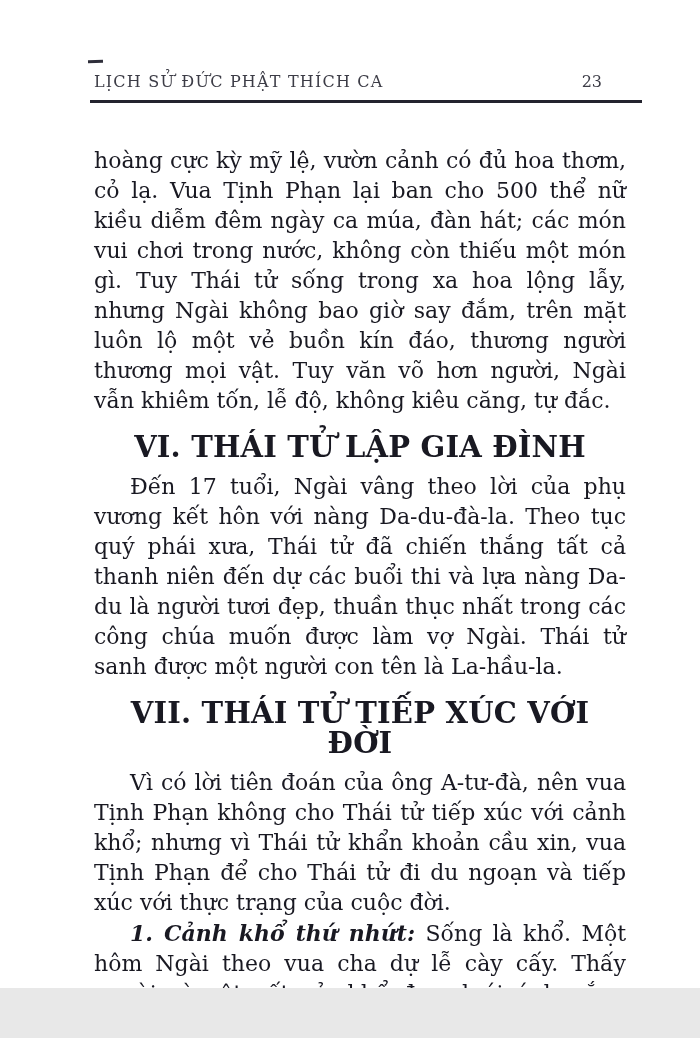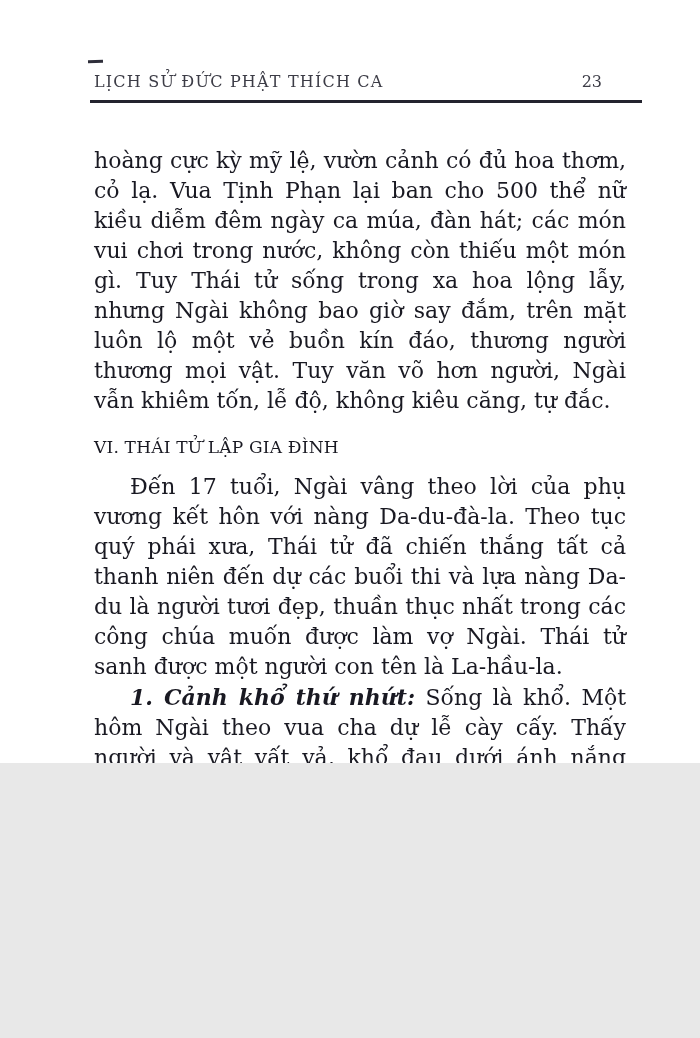--- a/index.html
+++ b/index.html
@@ -1,19 +1,19 @@
 <!DOCTYPE html>
 <html style="--text: #191922; --header-text: #3c3c46; --rule: #23232e; --watermark-stroke: #9e9e9e;"><head>
 <meta charset="utf-8">
 <style>
   html, body { margin: 0; padding: 0; background: #e8e8e8; }
   .page {
     position: relative;
     width: 700px;
-    height: 763px;
+    height: 988px;
     background: #ffffff;
     overflow: hidden;
     font-family: "DejaVu Serif", "Liberation Serif", serif;
   }
   .speck {
     position: absolute;
     top: 60px; left: 88px;
     width: 15px; height: 3px;
     background: #2e2e3a;
     transform: rotate(-2deg);
@@ -42,27 +42,27 @@
     top: 146px; left: 94px;
     width: 532px;
     font-size: 22px;
     line-height: 30px;
     text-align: justify;
     color: var(--text, #191922);
   }
   .para { margin: 0; }
   .indent { text-indent: 36px; }
   h2.sect {
-    font-size: 17px;
+    font-size: 29px;
     line-height: 30px;
-    font-weight: normal;
+    font-weight: bold;
     margin: 16px 0 10px 0;
     letter-spacing: 0.2px;
     color: var(--text, #14141e);
-    text-align: left;
+    text-align: center;
   }
   .lead { font-weight: bold; font-style: italic; }
   .wm {
     position: absolute;
     color: transparent;
     -webkit-text-stroke: 1.5px var(--watermark-stroke, #9e9e9e);
     white-space: nowrap;
     pointer-events: none;
   }
   .wm-brand {
@@ -96,20 +96,22 @@
 
   <div class="rule"></div>
 
   <div class="body-text">
     <p class="para">hoàng cực kỳ mỹ lệ, vườn cảnh có đủ hoa thơm, cỏ lạ. Vua Tịnh Phạn lại ban cho 500 thể nữ kiều diễm đêm ngày ca múa, đàn hát; các món vui chơi trong nước, không còn thiếu một món gì. Tuy Thái tử sống trong xa hoa lộng lẫy, nhưng Ngài không bao giờ say đắm, trên mặt luôn lộ một vẻ buồn kín đáo, thương người thương mọi vật. Tuy văn võ hơn người, Ngài vẫn khiêm tốn, lễ độ, không kiêu căng, tự đắc.</p>
 
     <h2 class="sect">VI. THÁI TỬ LẬP GIA ĐÌNH</h2>
 
     <p class="para indent">Đến 17 tuổi, Ngài vâng theo lời của phụ vương kết hôn với nàng Da-du-đà-la. Theo tục quý phái xưa, Thái tử đã chiến thắng tất cả thanh niên đến dự các buổi thi và lựa nàng Da-du là người tươi đẹp, thuần thục nhất trong các công chúa muốn được làm vợ Ngài. Thái tử sanh được một người con tên là La-hầu-la.</p>
 
+    <h2 class="sect">VII. THÁI TỬ TIẾP XÚC VỚI ĐỜI</h2>
 
+    <p class="para indent">Vì có lời tiên đoán của ông A-tư-đà, nên vua Tịnh Phạn không cho Thái tử tiếp xúc với cảnh khổ; nhưng vì Thái tử khẩn khoản cầu xin, vua Tịnh Phạn để cho Thái tử đi du ngoạn và tiếp xúc với thực trạng của cuộc đời.</p>
 
     <p class="para indent"><span class="lead">1. Cảnh khổ thứ nhứt:</span><span> Sống là khổ. Một hôm Ngài theo vua cha dự lễ cày cấy. Thấy người và vật vất vả, khổ đau dưới ánh nắng thiêu đốt để đổi lấy bát cơm, chim chóc giành nhau mổ ăn các loài côn trùng giẫy giụa</span></p>
   </div>
 
   <div class="wm wm-tag">Khát vọng tri thức</div>
 
 </div>
 
 </body></html>

